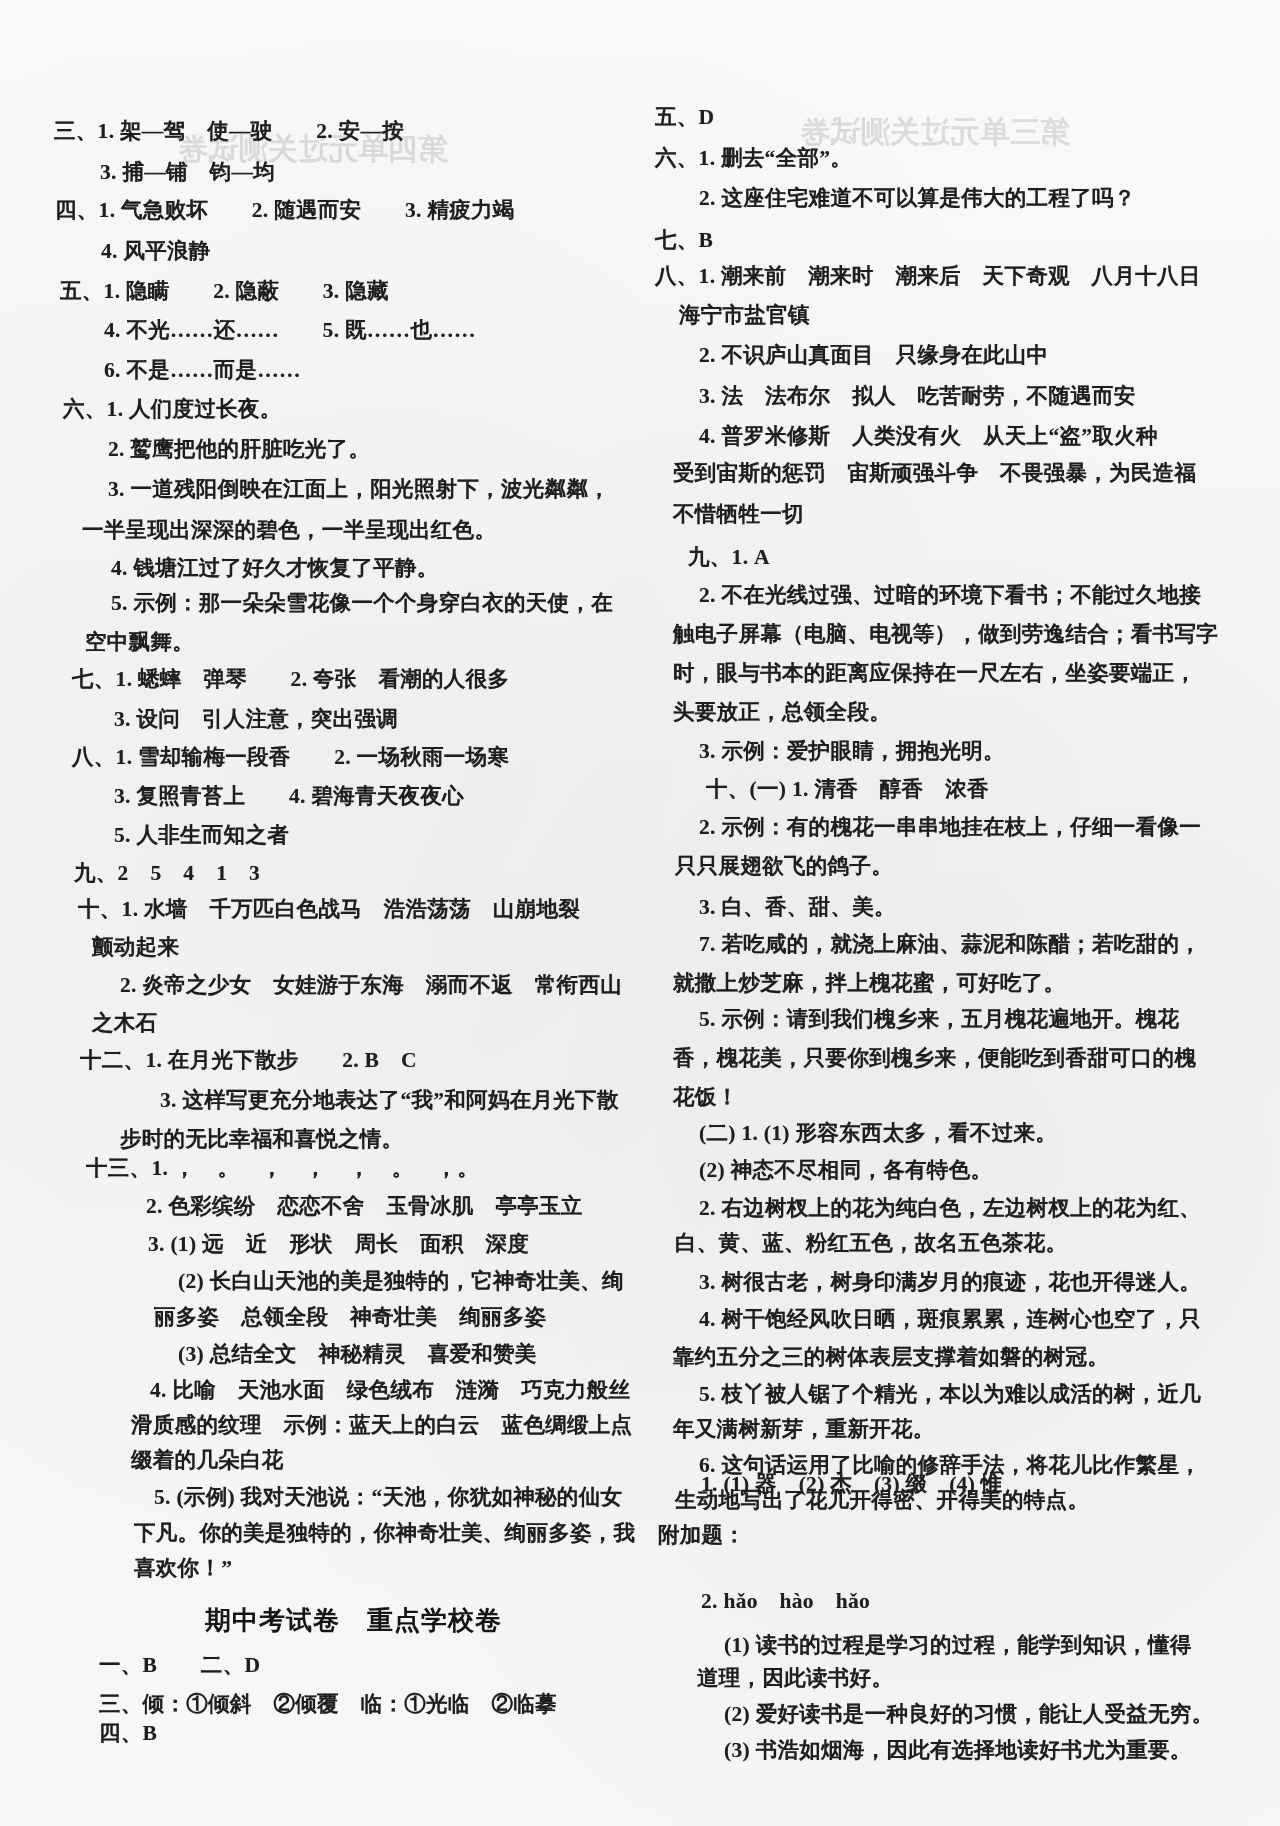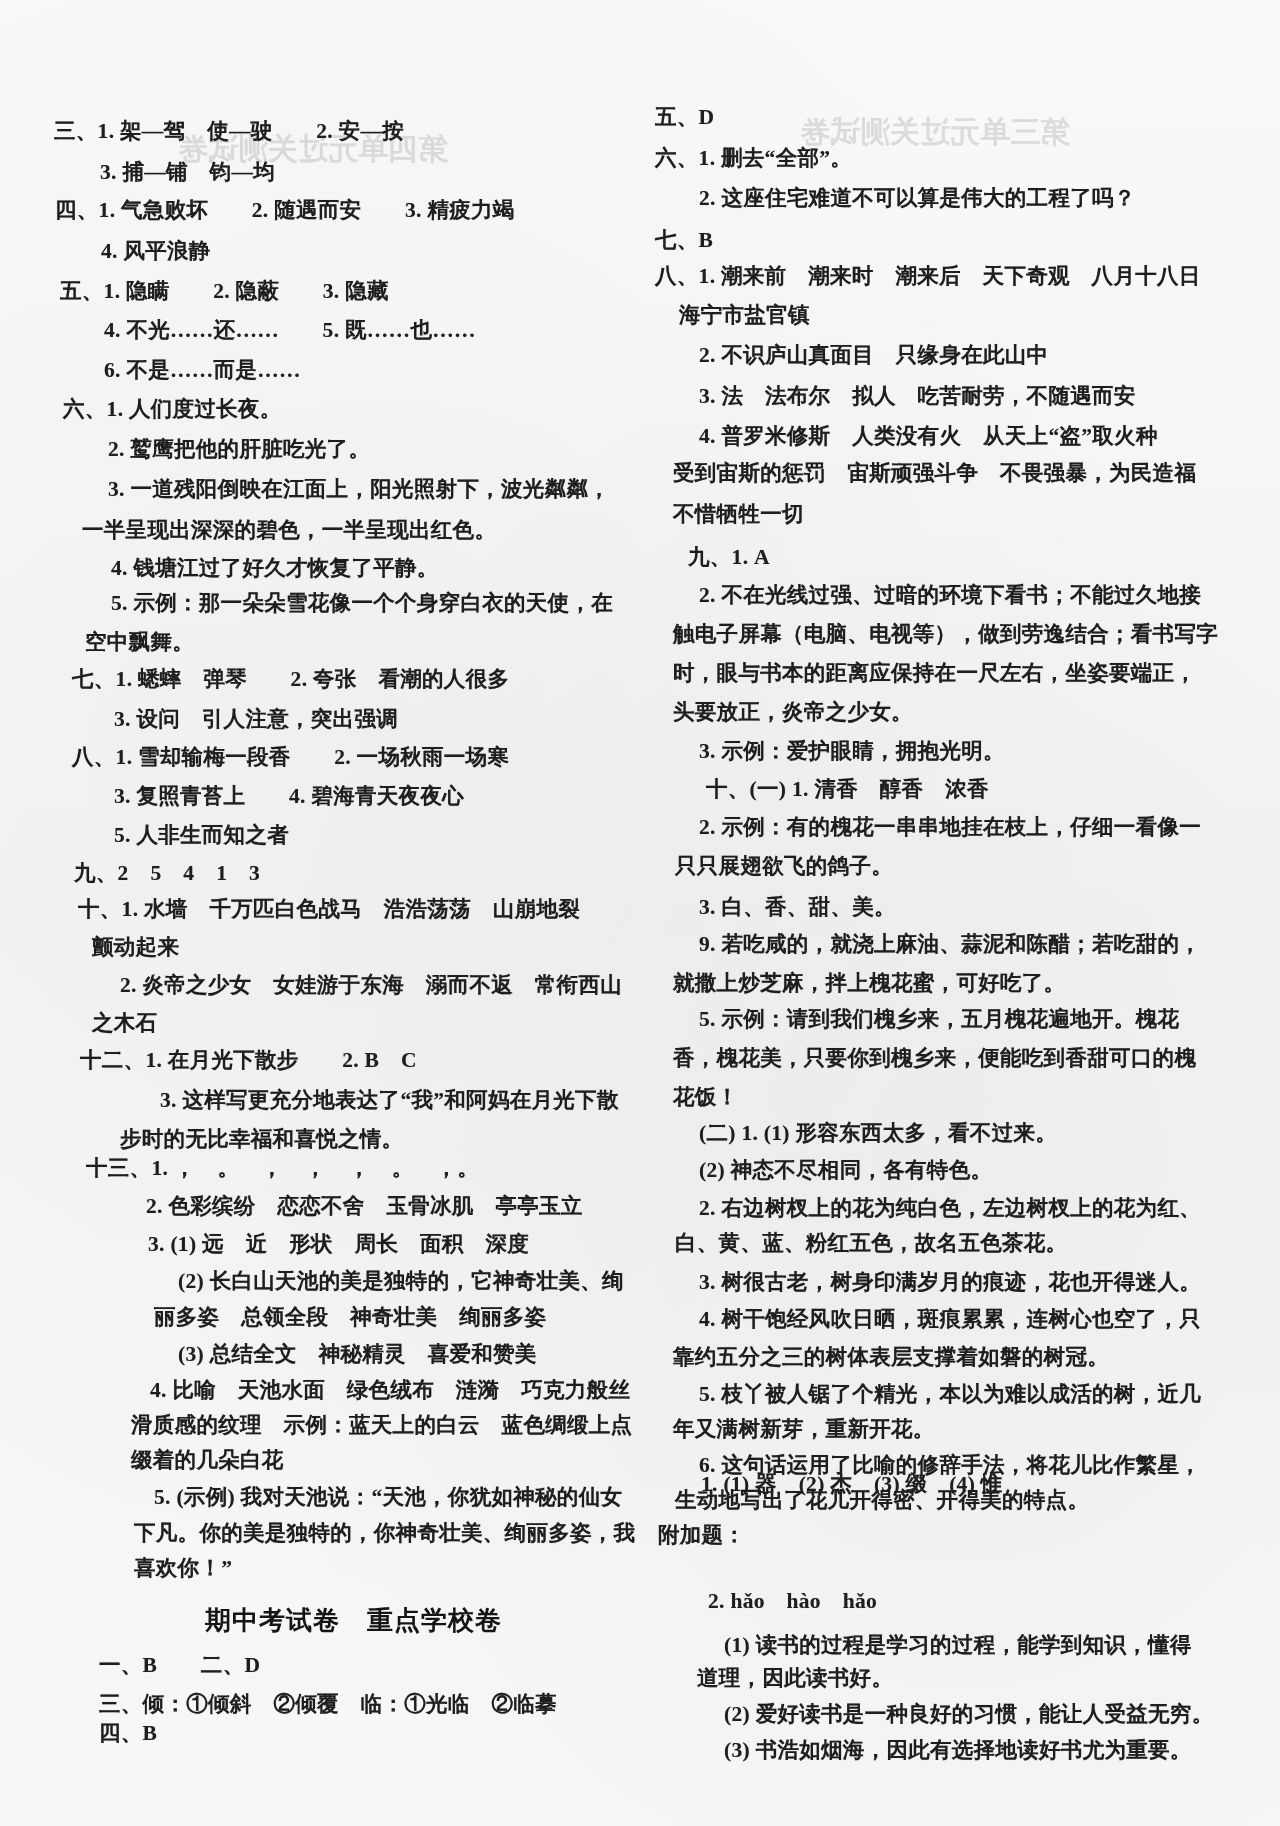--- a/index.html
+++ b/index.html
@@ -143,48 +143,48 @@
       <div class="ln" style="left:699px; top:384px;">3. 法　法布尔　拟人　吃苦耐劳，不随遇而安</div>
       <div class="ln" style="left:699px; top:424px;">4. 普罗米修斯　人类没有火　从天上“盗”取火种</div>
       <div class="ln" style="left:673px; top:461px;">受到宙斯的惩罚　宙斯顽强斗争　不畏强暴，为民造福</div>
       <div class="ln" style="left:673px; top:502px;">不惜牺牲一切</div>
     </div>
     <div>
       <div class="ln" style="left:655px; top:545px;margin-left:33px;">九、1. A</div>
       <div class="ln" style="left:699px; top:583px;">2. 不在光线过强、过暗的环境下看书；不能过久地接</div>
       <div class="ln" style="left:673px; top:622px;">触电子屏幕（电脑、电视等），做到劳逸结合；看书写字</div>
       <div class="ln" style="left:673px; top:661px;">时，眼与书本的距离应保持在一尺左右，坐姿要端正，</div>
-      <div class="ln" style="left:673px; top:700px;">头要放正，炎帝之少女。</div>
+      <div class="ln" style="left:673px; top:700px;">头要放正，总领全段。</div>
       <div class="ln" style="left:699px; top:739px;">3. 示例：爱护眼睛，拥抱光明。</div>
     </div>
     <div>
       <div class="ln" style="left:658px; top:777px;margin-left:48px;">十、(一) 1. 清香　醇香　浓香</div>
       <div class="ln" style="left:699px; top:815px;">2. 示例：有的槐花一串串地挂在枝上，仔细一看像一</div>
       <div class="ln" style="left:675px; top:854px;">只只展翅欲飞的鸽子。</div>
       <div class="ln" style="left:699px; top:895px;">3. 白、香、甜、美。</div>
-      <div class="ln" style="left:699px; top:932px;">9. 若吃咸的，就浇上麻油、蒜泥和陈醋；若吃甜的，</div>
+      <div class="ln" style="left:699px; top:932px;">7. 若吃咸的，就浇上麻油、蒜泥和陈醋；若吃甜的，</div>
       <div class="ln" style="left:673px; top:971px;">就撒上炒芝麻，拌上槐花蜜，可好吃了。</div>
       <div class="ln" style="left:699px; top:1007px;">5. 示例：请到我们槐乡来，五月槐花遍地开。槐花</div>
       <div class="ln" style="left:673px; top:1046px;">香，槐花美，只要你到槐乡来，便能吃到香甜可口的槐</div>
       <div class="ln" style="left:673px; top:1085px;">花饭！</div>
       <div class="ln" style="left:699px; top:1121px;">(二) 1. (1) 形容东西太多，看不过来。</div>
       <div class="ln" style="left:699px; top:1158px;">(2) 神态不尽相同，各有特色。</div>
       <div class="ln" style="left:699px; top:1196px;">2. 右边树杈上的花为纯白色，左边树杈上的花为红、</div>
       <div class="ln" style="left:675px; top:1231px;">白、黄、蓝、粉红五色，故名五色茶花。</div>
       <div class="ln" style="left:699px; top:1270px;">3. 树很古老，树身印满岁月的痕迹，花也开得迷人。</div>
       <div class="ln" style="left:699px; top:1307px;">4. 树干饱经风吹日晒，斑痕累累，连树心也空了，只</div>
       <div class="ln" style="left:673px; top:1345px;">靠约五分之三的树体表层支撑着如磐的树冠。</div>
       <div class="ln" style="left:699px; top:1382px;">5. 枝丫被人锯了个精光，本以为难以成活的树，近几</div>
       <div class="ln" style="left:673px; top:1417px;">年又满树新芽，重新开花。</div>
       <div class="ln" style="left:699px; top:1453px;">6. 这句话运用了比喻的修辞手法，将花儿比作繁星，</div>
       <div class="ln" style="left:675px; top:1488px;">生动地写出了花儿开得密、开得美的特点。</div>
     </div>
     <div>
       <div class="ln" style="left:658px; top:1523px;">附加题：</div>
       <div class="ln" style="left:701px; top:1472px;">1. (1) 器　(2) 杰　(3) 缀　(4) 惟</div>
-      <div class="ln" style="left:701px; top:1589px;margin-left:7px;">2. hǎo　hào　hǎo</div>
+      <div class="ln" style="left:701px; top:1589px;">2. hǎo　hào　hǎo</div>
       <div class="ln" style="left:724px; top:1633px;">(1) 读书的过程是学习的过程，能学到知识，懂得</div>
       <div class="ln" style="left:697px; top:1666px;">道理，因此读书好。</div>
       <div class="ln" style="left:724px; top:1702px;">(2) 爱好读书是一种良好的习惯，能让人受益无穷。</div>
       <div class="ln" style="left:724px; top:1738px;">(3) 书浩如烟海，因此有选择地读好书尤为重要。</div>
     </div>
   </div>
 </div>
 
 </body></html>

